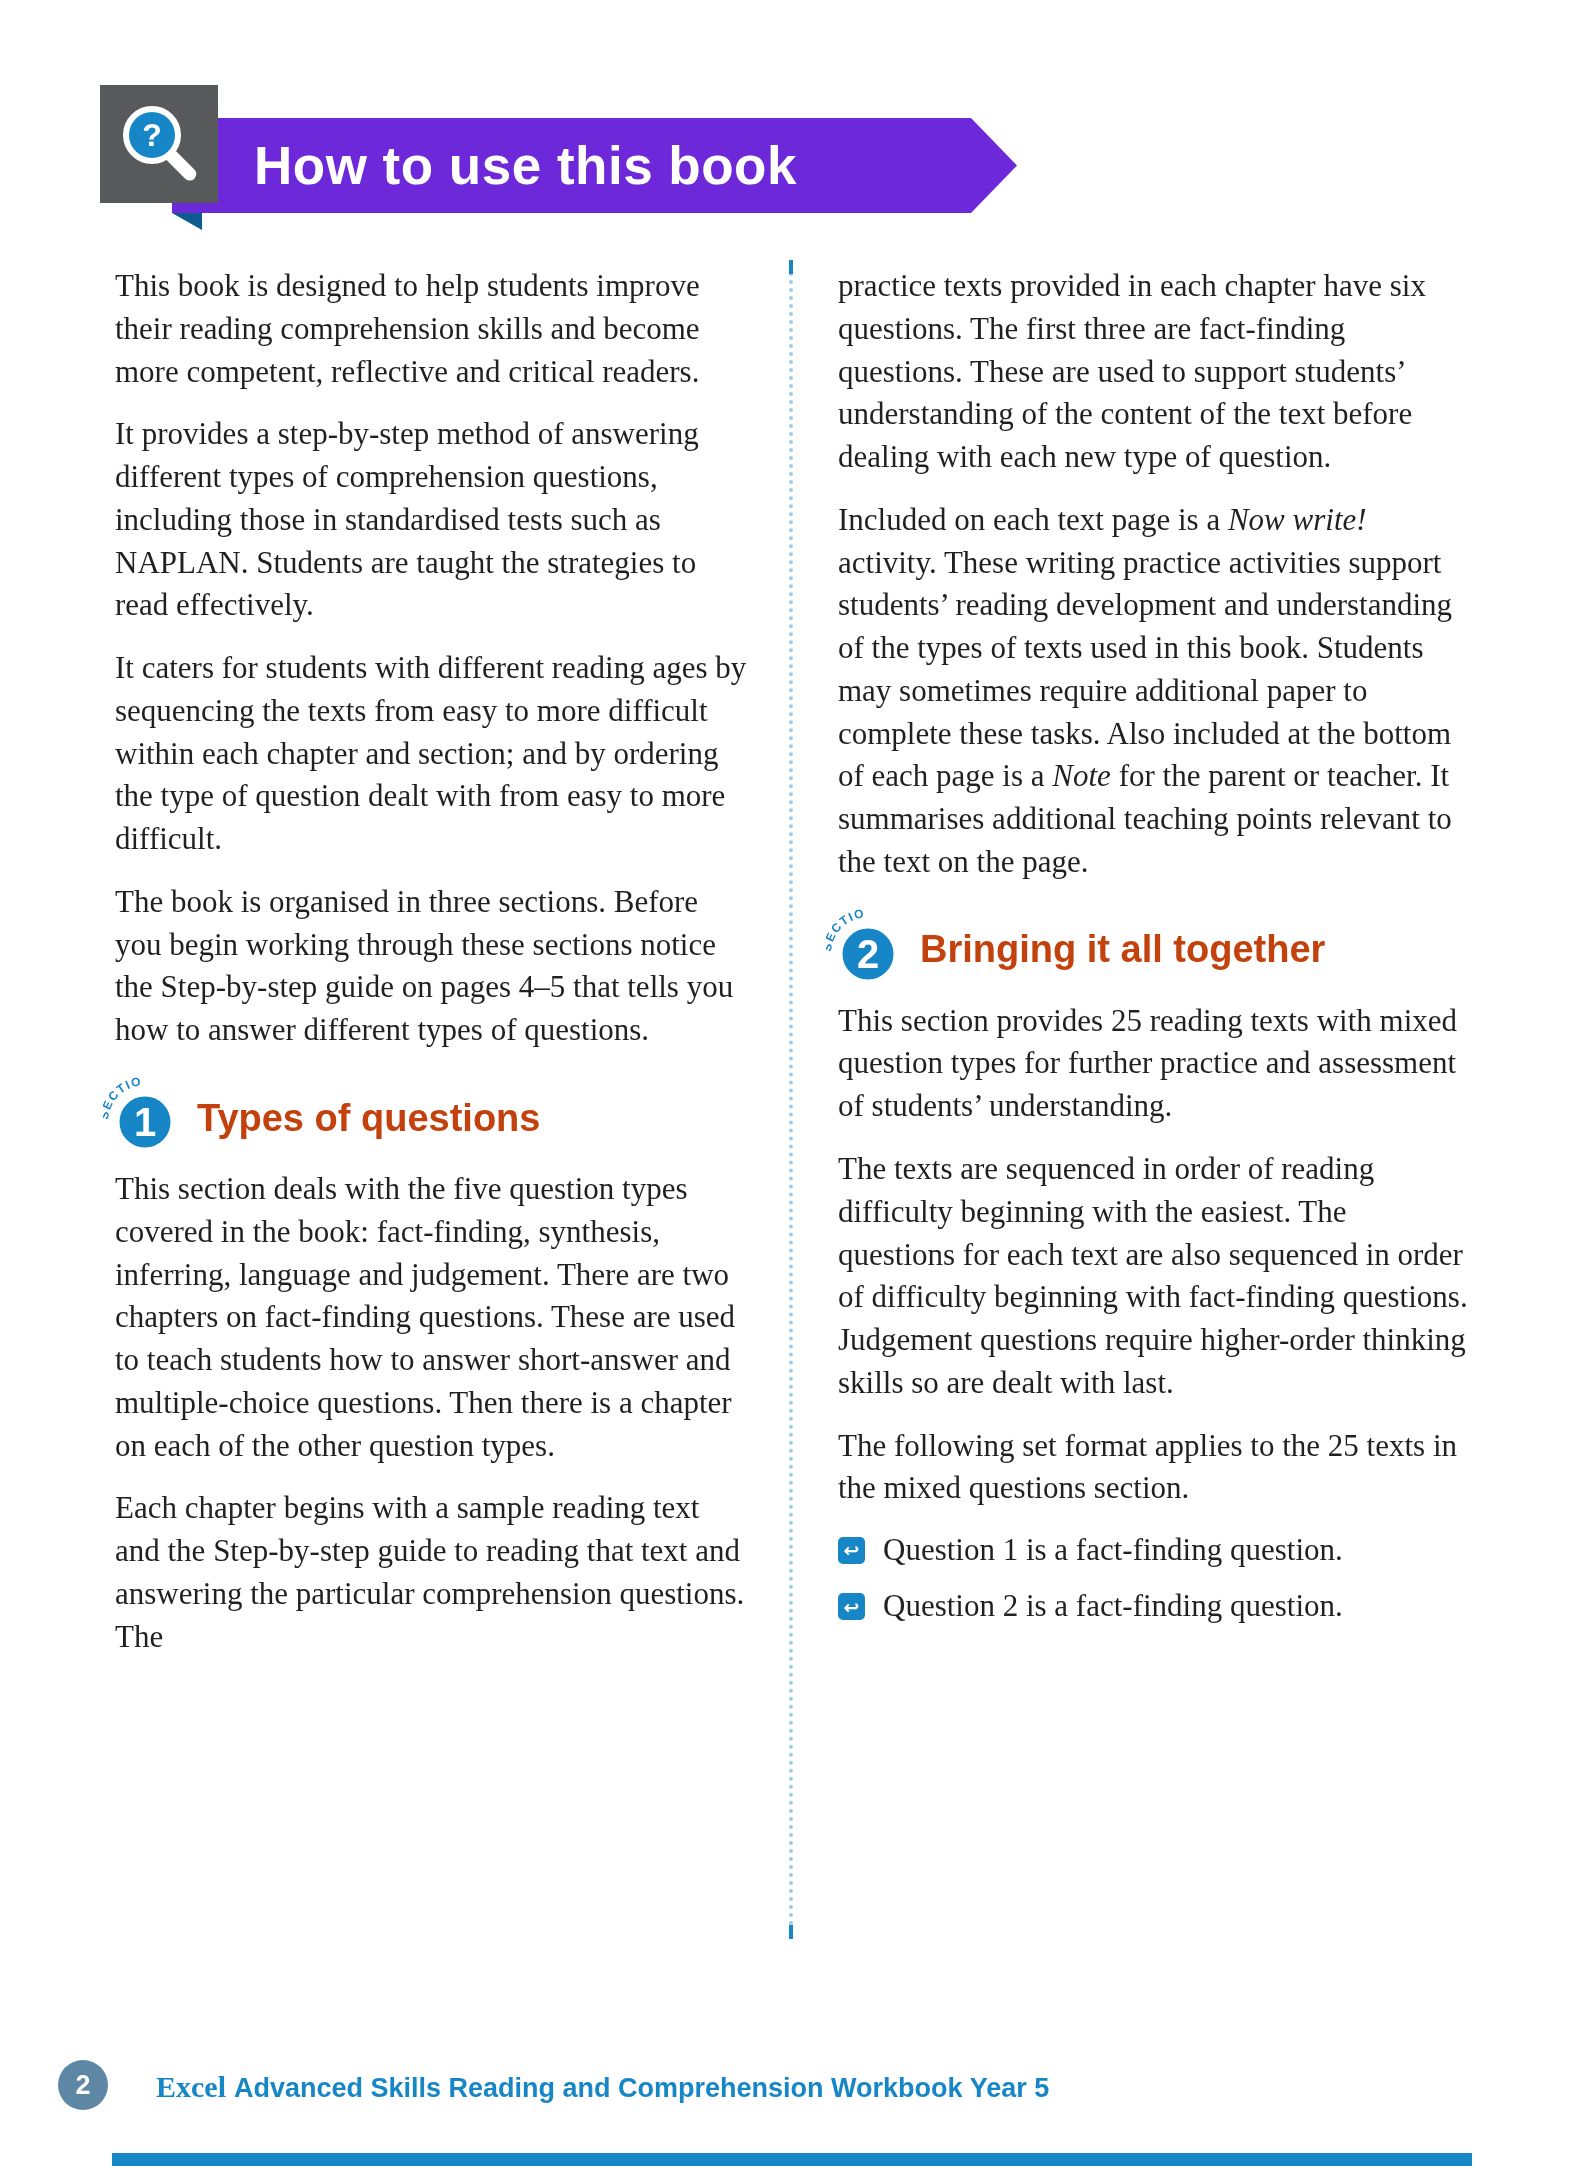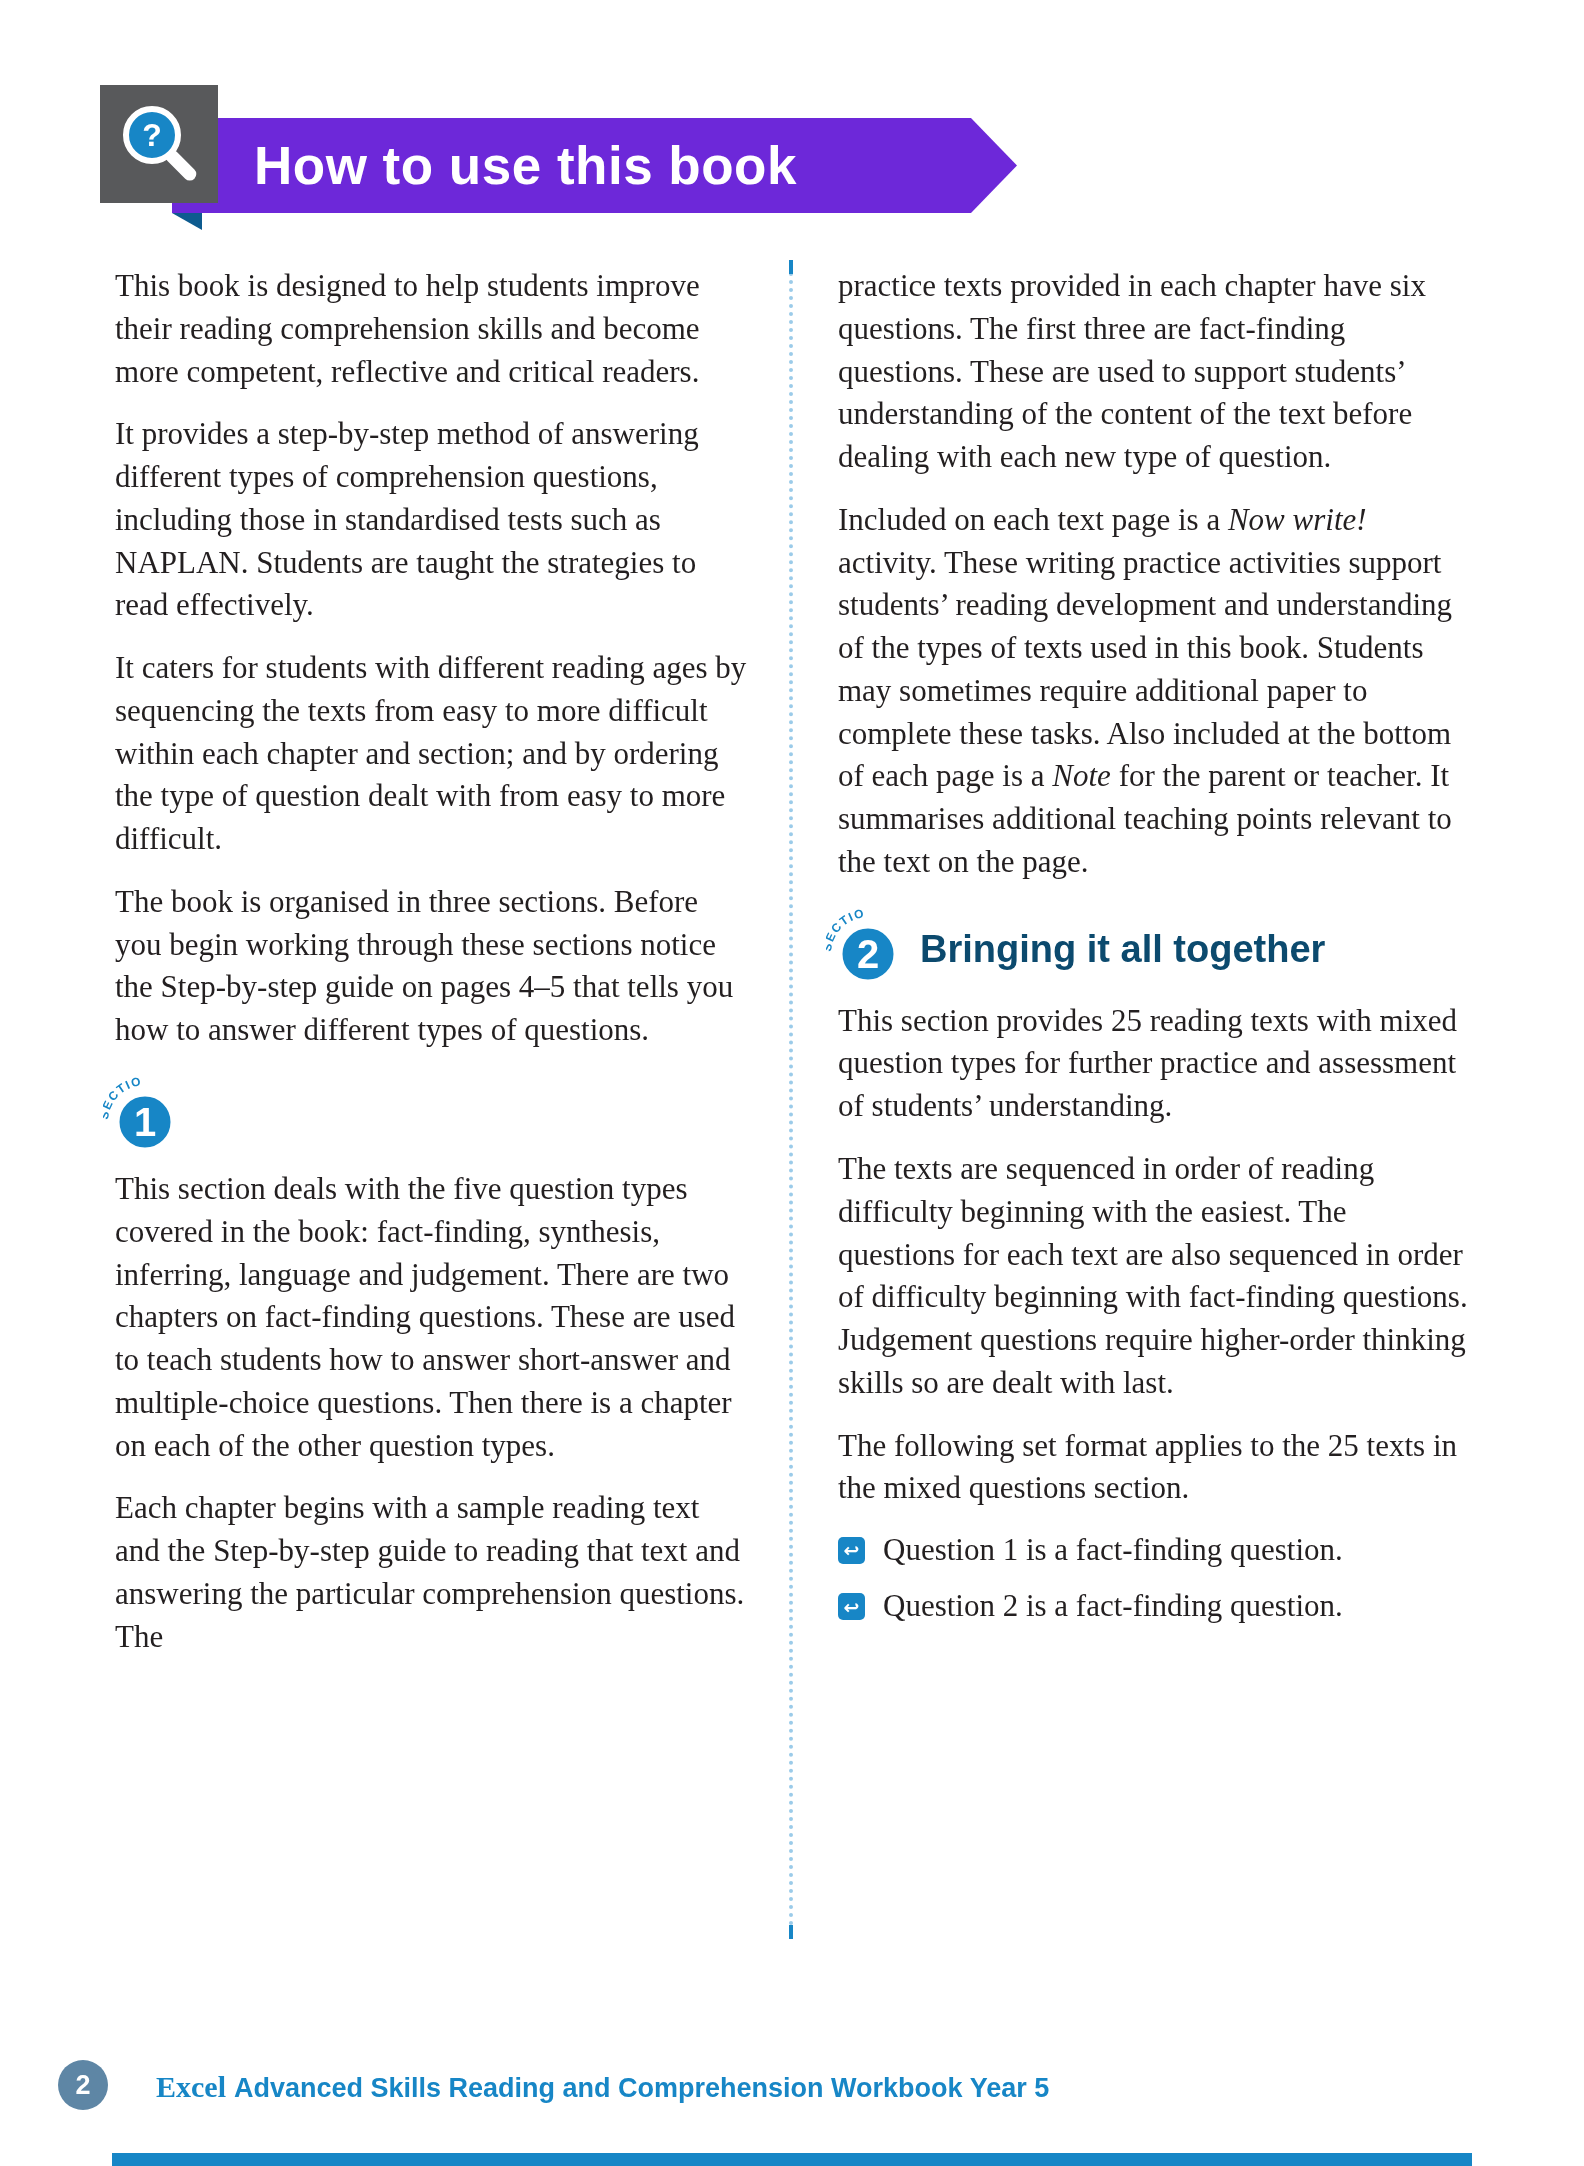--- a/index.html
+++ b/index.html
@@ -40,21 +40,21 @@
   .divider::before { top:-12px; }
   .divider::after  { bottom:-12px; }
 
   p.body { font-size:31px; line-height:1.38; margin:0 0 20px 0; }
   em { font-style:italic; }
 
   
   .section-head { display:flex; align-items:center; gap:10px; margin:24px 0 8px -12px; }
   .section-head h2 {
     margin:0; font-family:"Liberation Sans", sans-serif; font-weight:bold;
-    color:#0c4a6e; font-size:38px;
+    color:#c2410c; font-size:38px;
   }
   .badge { flex:0 0 auto; }
   .subhead {
     font-family:"Liberation Sans", sans-serif; font-weight:bold; color:#1786c6;
     font-size:33px; margin:2px 0 14px 0;
   }
 
   
   ul.bullets { list-style:none; margin:6px 0 0 0; padding:0; }
   ul.bullets li { display:flex; align-items:flex-start; gap:18px; margin-bottom:16px; font-size:31px; line-height:1.3; }
@@ -112,20 +112,21 @@
       <svg class="badge" width="84" height="84" viewBox="0 0 84 84" aria-hidden="true">
         <defs>
             <path id="arc-s1" d="M 5 46 A 37 37 0 0 1 42 9"></path>
           </defs>
         <circle cx="42" cy="46" r="27" fill="#1786c6" stroke="#ffffff" stroke-width="3"></circle>
         <text font-family="Liberation Sans, sans-serif" font-size="12" font-weight="bold" fill="#1786c6" letter-spacing="1.5">
           <textPath href="#arc-s1" startOffset="2">SECTION</textPath>
         </text>
         <text x="42" y="60" text-anchor="middle" font-family="Liberation Sans, sans-serif" font-size="40" font-weight="bold" fill="#ffffff">1</text>
       </svg>
+      <h2>Types of questions</h2>
     </div>
 
     <p class="body">This section deals with the five question types covered in the book: fact-finding, synthesis, inferring, language and judgement. There are two chapters on fact-finding questions. These are used to teach students how to answer short-answer and multiple-choice questions. Then there is a chapter on each of the other question types.</p>
     <p class="body">Each chapter begins with a sample reading text and the Step-by-step guide to reading that text and answering the particular comprehension questions. The</p>
   </div>
 
   <div class="col col-right">
     <p class="body">practice texts provided in each chapter have six questions. The first three are fact-finding questions. These are used to support students’ understanding of the content of the text before dealing with each new type of question.</p>
     <p class="body"><span>Included on each text page is a </span><em>Now write!</em><span> activity. These writing practice activities support students’ reading development and understanding of the types of texts used in this book. Students may sometimes require additional paper to complete these tasks. Also included at the bottom of each page is a </span><em>Note</em><span> for the parent or teacher. It summarises additional teaching points relevant to the text on the page.</span></p>
 

